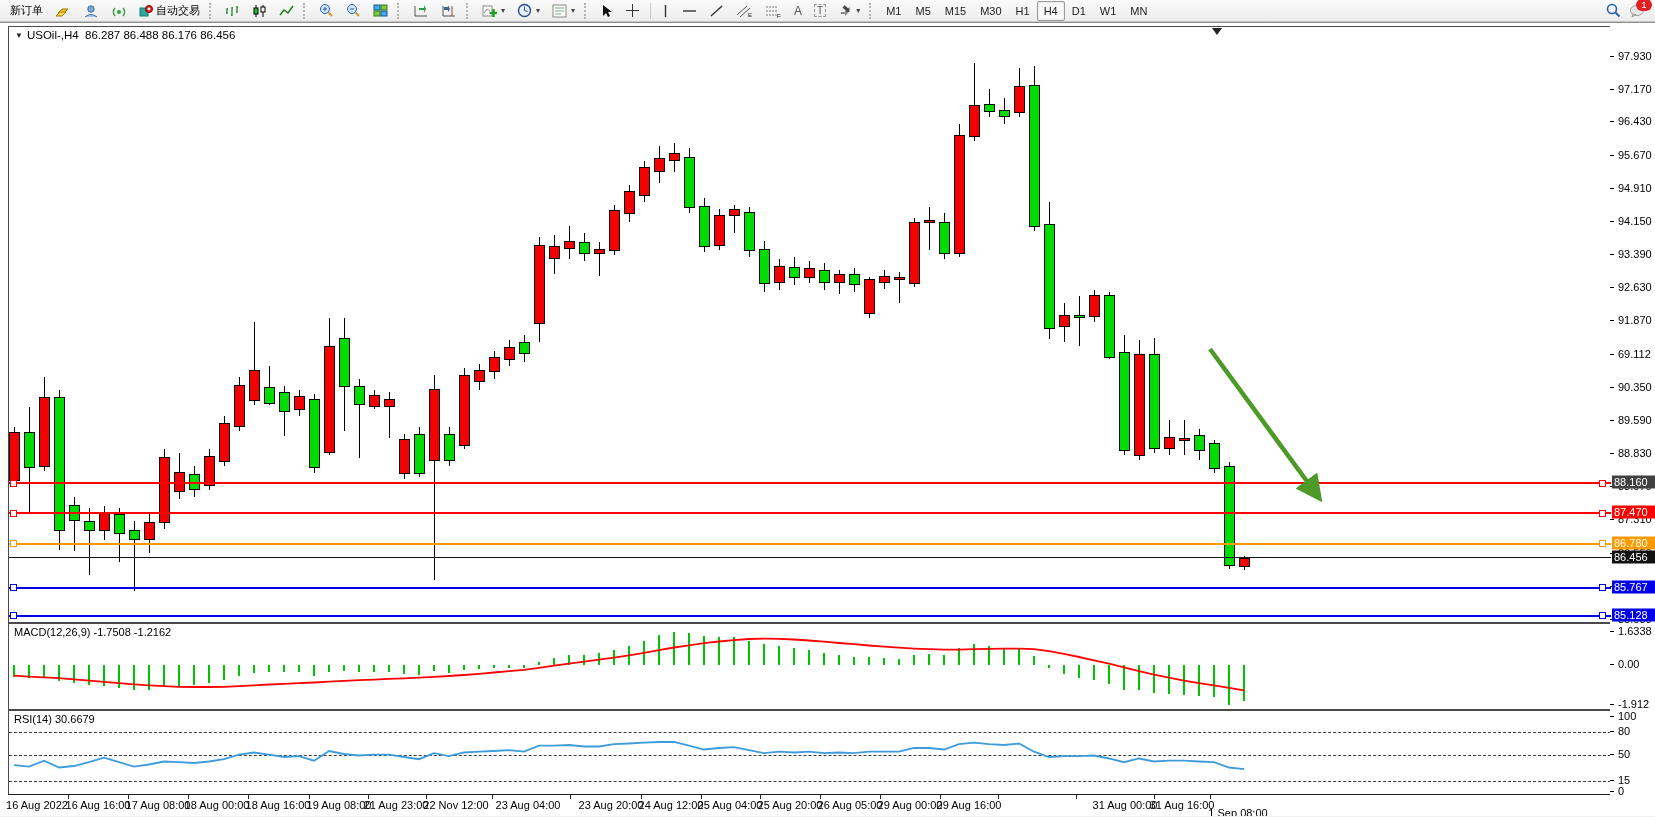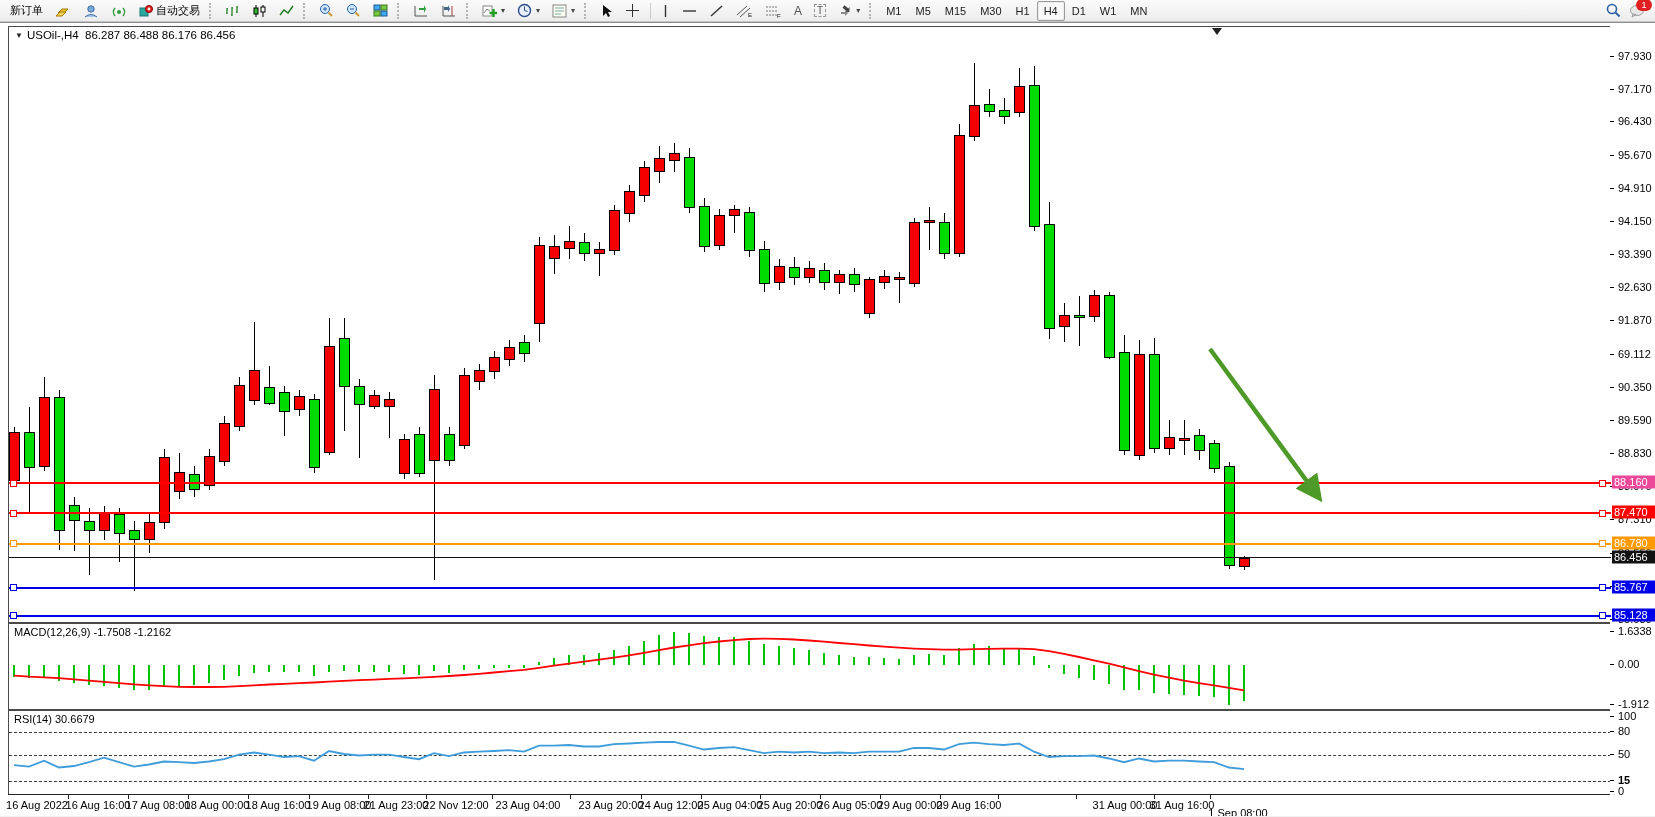--- a/index.html
+++ b/index.html
@@ -550,21 +550,21 @@
     </div>
   <div class="rsi-level" style="top: 21.2px;"></div>
       <div class="rsi-level" style="top: 43.7px;"></div>
       <div class="rsi-level" style="top: 70px;"></div>
       <svg class="overlay" width="1602" height="84">
         <polyline fill="none" stroke="#3F9CDB" stroke-width="1.8" points="5,54.2 20,55.7 35,49.7 50,56.5 65,55.0 80,51.2 95,46.7 110,51.2 125,55.7 140,53.5 155,50.5 170,51.2 185,52.0 200,50.5 215,48.2 230,43.7 245,41.5 260,43.7 275,46.0 290,45.2 305,49.7 320,40.0 335,43.0 350,44.5 365,43.7 380,43.7 395,46.0 410,48.2 425,42.2 440,45.2 455,41.5 470,40.7 485,40.0 500,39.2 515,40.7 530,34.7 545,34.7 560,34.0 575,35.5 590,35.5 605,33.2 620,32.5 635,31.7 650,31.0 665,31.0 680,34.7 695,38.5 710,37.0 725,36.2 740,39.2 755,42.2 770,40.7 785,41.5 800,40.7 815,42.2 830,41.5 845,42.2 860,40.7 875,40.7 890,40.7 905,37.0 920,37.0 935,38.5 950,33.2 965,31.7 980,33.2 995,34.0 1010,32.5 1025,40.7 1040,46.0 1055,45.2 1070,45.2 1085,44.5 1100,47.5 1115,51.2 1130,47.5 1145,50.5 1160,49.7 1175,49.7 1190,50.5 1205,51.2 1220,56.5 1235,58.2"></polyline>
       </svg>
     </div>
 
   <div id="price-scale">
-      <div class="price-box" style="top: 459.3px; background: #ec4899; z-index: 6;">88.160</div>
+      <div class="price-box" style="top: 459.3px; background: #404040; z-index: 6;">88.160</div>
       <div class="price-box" style="top: 489.4px; background: rgb(254, 0, 0); z-index: 6;">87.470</div>
       <div class="price-box" style="top: 519.5px; background: rgb(255, 153, 0); z-index: 6;">86.780</div>
       <div class="price-box" style="top: 533.6px; background: rgb(17, 17, 17); z-index: 6;">86.456</div>
       <div class="price-box" style="top: 563.7px; background: rgb(0, 0, 232); z-index: 6;">85.767</div>
       <div class="price-box" style="top: 591.6px; background: rgb(0, 0, 232); z-index: 6;">85.128</div>
       <div class="tick-dash" style="top: 33px;"></div>
       <div class="tick-text" style="top: 33px;">97.930</div>
       <div class="tick-dash" style="top: 66.2px;"></div>
       <div class="tick-text" style="top: 66.2px;">97.170</div>
       <div class="tick-dash" style="top: 98.4px;"></div>
@@ -605,21 +605,21 @@
       <div class="tick-text" style="top: 641.3px;">0.00</div>
       <div class="tick-dash" style="top: 680.8px;"></div>
       <div class="tick-text" style="top: 680.8px;">-1.912</div>
       <div class="tick-dash" style="top: 693.2px;"></div>
       <div class="tick-text" style="top: 693.2px;">100</div>
       <div class="tick-dash" style="top: 708.2px;"></div>
       <div class="tick-text" style="top: 708.2px;">80</div>
       <div class="tick-dash" style="top: 730.7px;"></div>
       <div class="tick-text" style="top: 730.7px;">50</div>
       <div class="tick-dash" style="top: 757px;"></div>
-      <div class="tick-text" style="top: 757px; font-weight: bold;">15</div>
+      <div class="tick-text" style="top: 757px;">15</div>
       <div class="tick-dash" style="top: 768.2px;"></div>
       <div class="tick-text" style="top: 768.2px;">0</div>
     </div>
   <div id="time-axis">
       <div class="time-label" style="left: 29px;">16 Aug 2022</div>
       <div class="time-tick" style="left: 60px;"></div>
       <div class="time-label" style="left: 90px;">16 Aug 16:00</div>
       <div class="time-tick" style="left: 120px;"></div>
       <div class="time-label" style="left: 150px;">17 Aug 08:00</div>
       <div class="time-tick" style="left: 180px;"></div>

